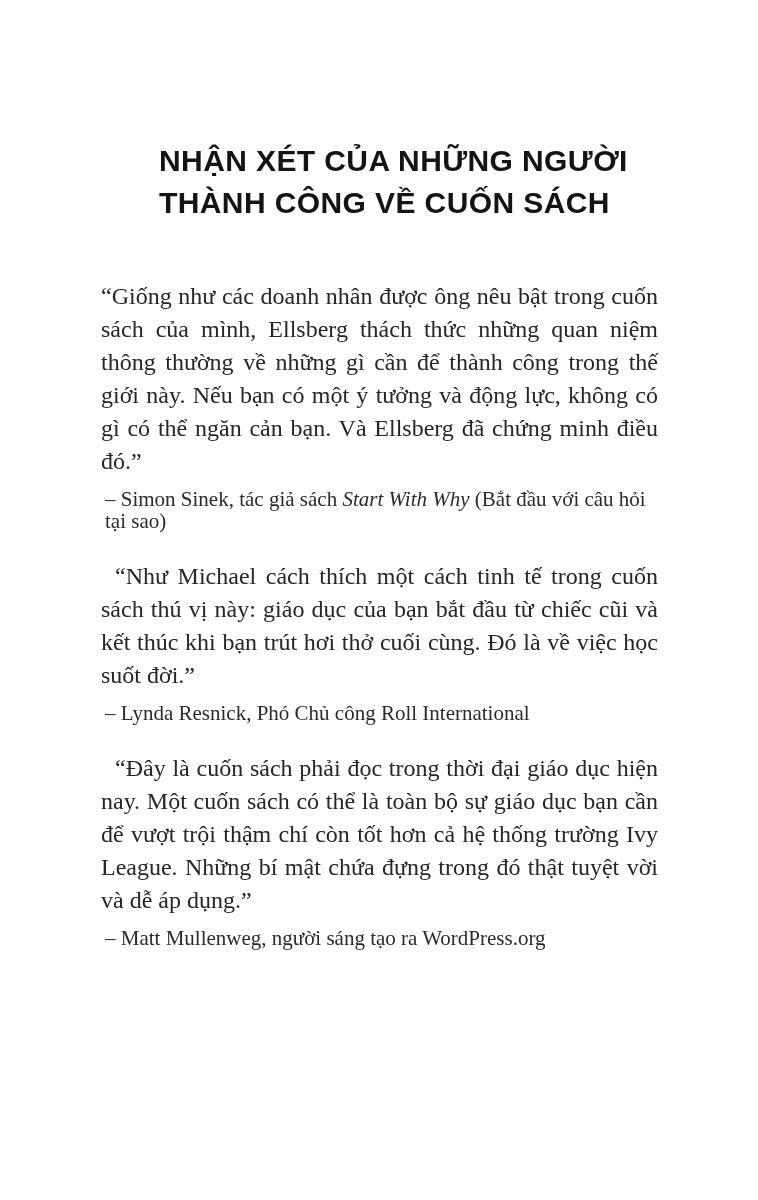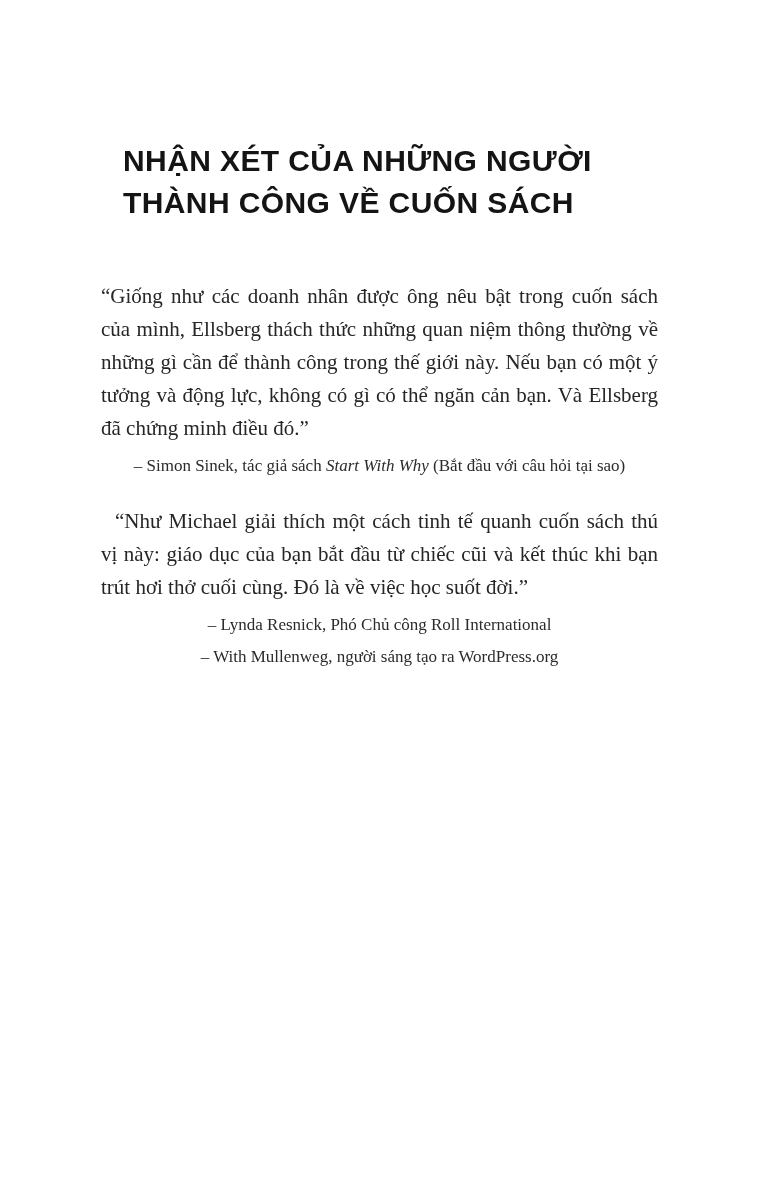--- a/index.html
+++ b/index.html
@@ -28,61 +28,63 @@
     font-family: "Liberation Sans", sans-serif;
     font-weight: 800;
     font-size: 30px;
     line-height: 42px;
     letter-spacing: 0.4px;
     color: #141414;
   }
   .page-title .title-line {
     display: block;
     white-space: nowrap;
+    margin-left: 36px;
   }
   .quote {
     margin: 0;
     margin-top: 28px;
-    font-size: 21px;
+    font-size: 24px;
     line-height: 33px;
     text-align: justify;
     color: #262626;
   }
   .quote.first {
     margin-top: 56px;
   }
   .quote.indented {
     text-indent: 14px;
   }
   .attribution {
     margin: 4px;
     margin-top: 10px;
-    font-size: 17px;
+    font-size: 21px;
     line-height: 22px;
-    text-align: center;
+    text-align: left;
     color: #2b2b2b;
   }
   .attribution .italic {
     font-style: italic;
   }
 </style>
 </head>
 <body>
 
 <div class="page">
   <div class="content">
 
     <h1 class="page-title">
       <span class="title-line">NHẬN XÉT CỦA NHỮNG NGƯỜI</span>
       <span class="title-line">THÀNH CÔNG VỀ CUỐN SÁCH</span>
     </h1>
 
     <p class="quote first">“Giống như các doanh nhân được ông nêu bật trong cuốn sách của mình, Ellsberg thách thức những quan niệm thông thường về những gì cần để thành công trong thế giới này. Nếu bạn có một ý tưởng và động lực, không có gì có thể ngăn cản bạn. Và Ellsberg đã chứng minh điều đó.”</p>
     <p class="attribution"><span>– Simon Sinek, tác giả sách </span><span class="italic">Start With Why</span><span> (Bắt đầu với câu hỏi tại sao)</span></p>
 
-    <p class="quote indented">“Như Michael giải thích một cách tinh tế quanh cuốn sách thú vị này: giáo dục của bạn bắt đầu từ chiếc cũi và kết thúc khi bạn trút hơi thở cuối cùng. Đó là về việc học suốt đời.”</p>
+    <p class="quote indented">“Như Michael cách thích một cách tinh tế trong cuốn sách thú vị này: giáo dục của bạn bắt đầu từ chiếc cũi và kết thúc khi bạn trút hơi thở cuối cùng. Đó là về việc học suốt đời.”</p>
     <p class="attribution">– Lynda Resnick, Phó Chủ công Roll International</p>
 
+    <p class="quote indented">“Đây là cuốn sách phải đọc trong thời đại giáo dục hiện nay. Một cuốn sách có thể là toàn bộ sự giáo dục bạn cần để vượt trội thậm chí còn tốt hơn cả hệ thống trường Ivy League. Những bí mật chứa đựng trong đó thật tuyệt vời và dễ áp dụng.”</p>
 
-    <p class="attribution">– With Mullenweg, người sáng tạo ra WordPress.org</p>
+    <p class="attribution">– Matt Mullenweg, người sáng tạo ra WordPress.org</p>
 
   </div>
 </div>
 
 </body></html>

